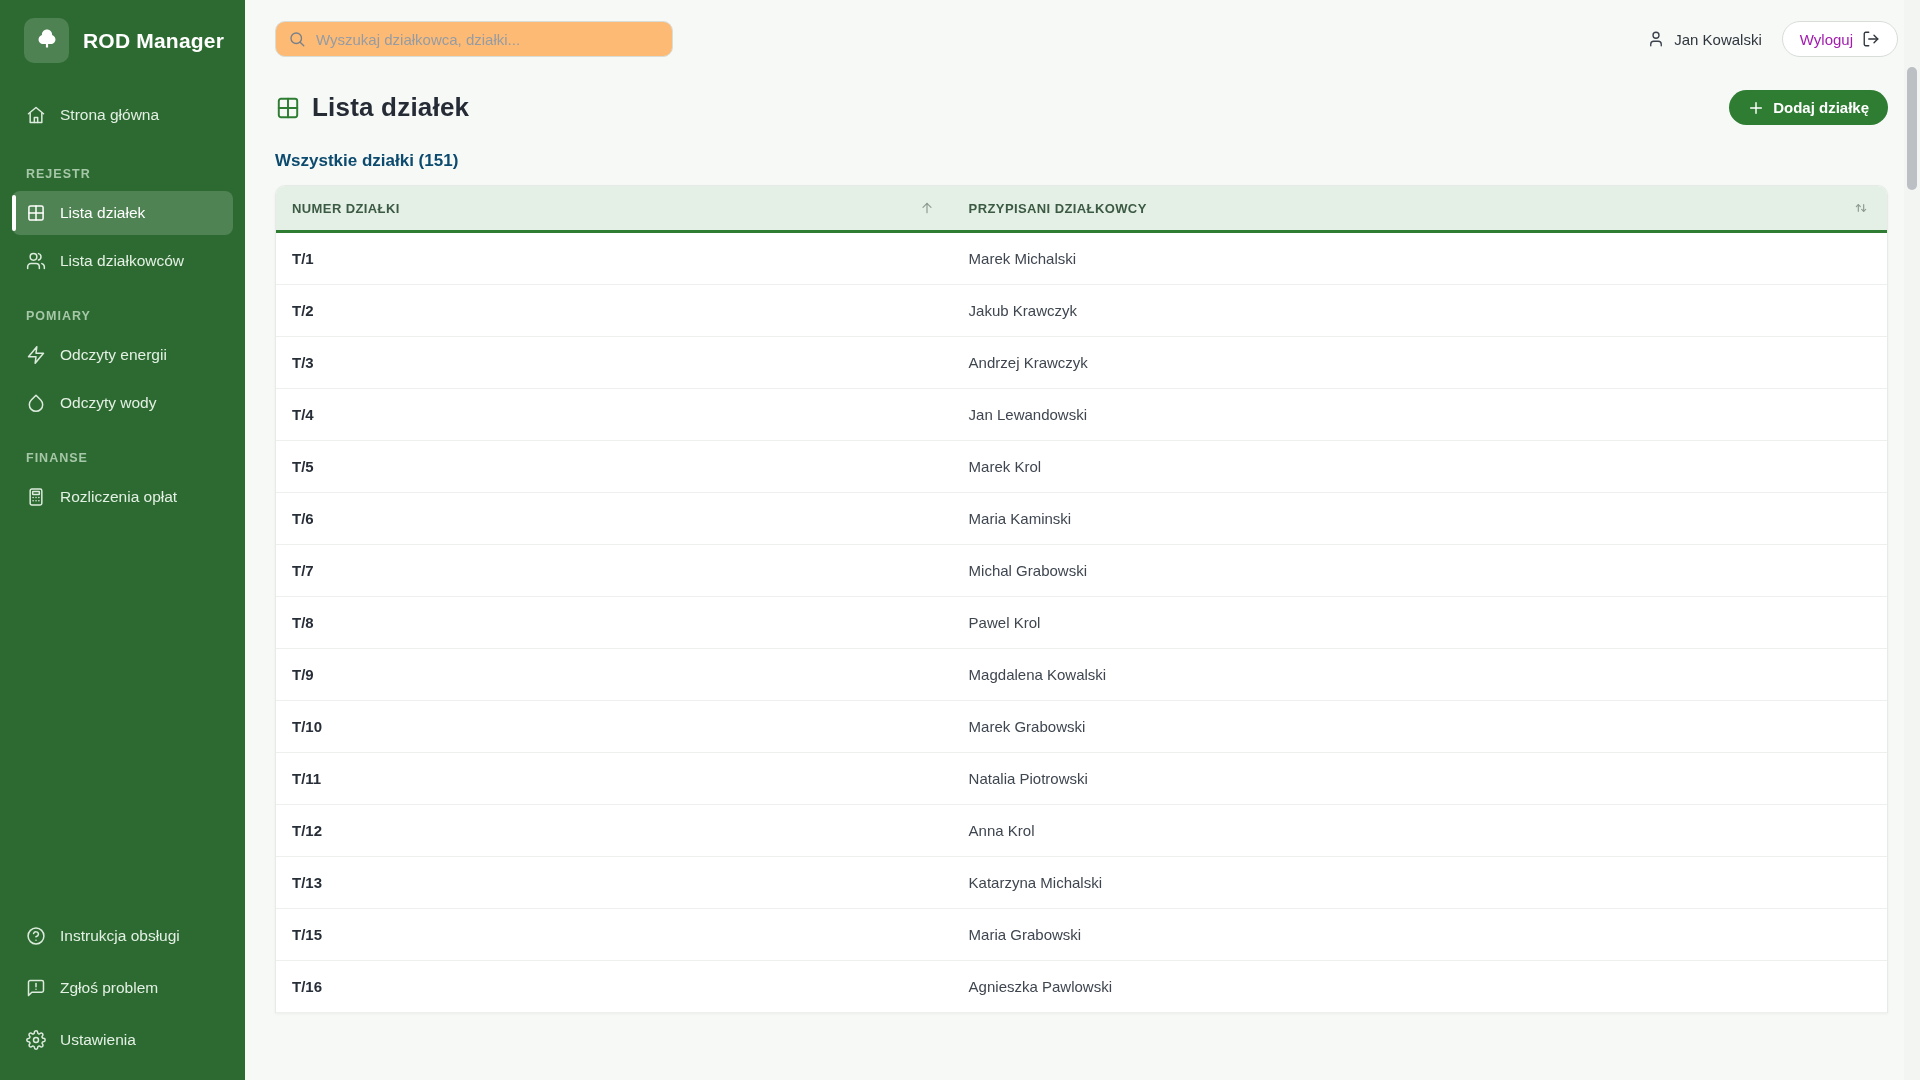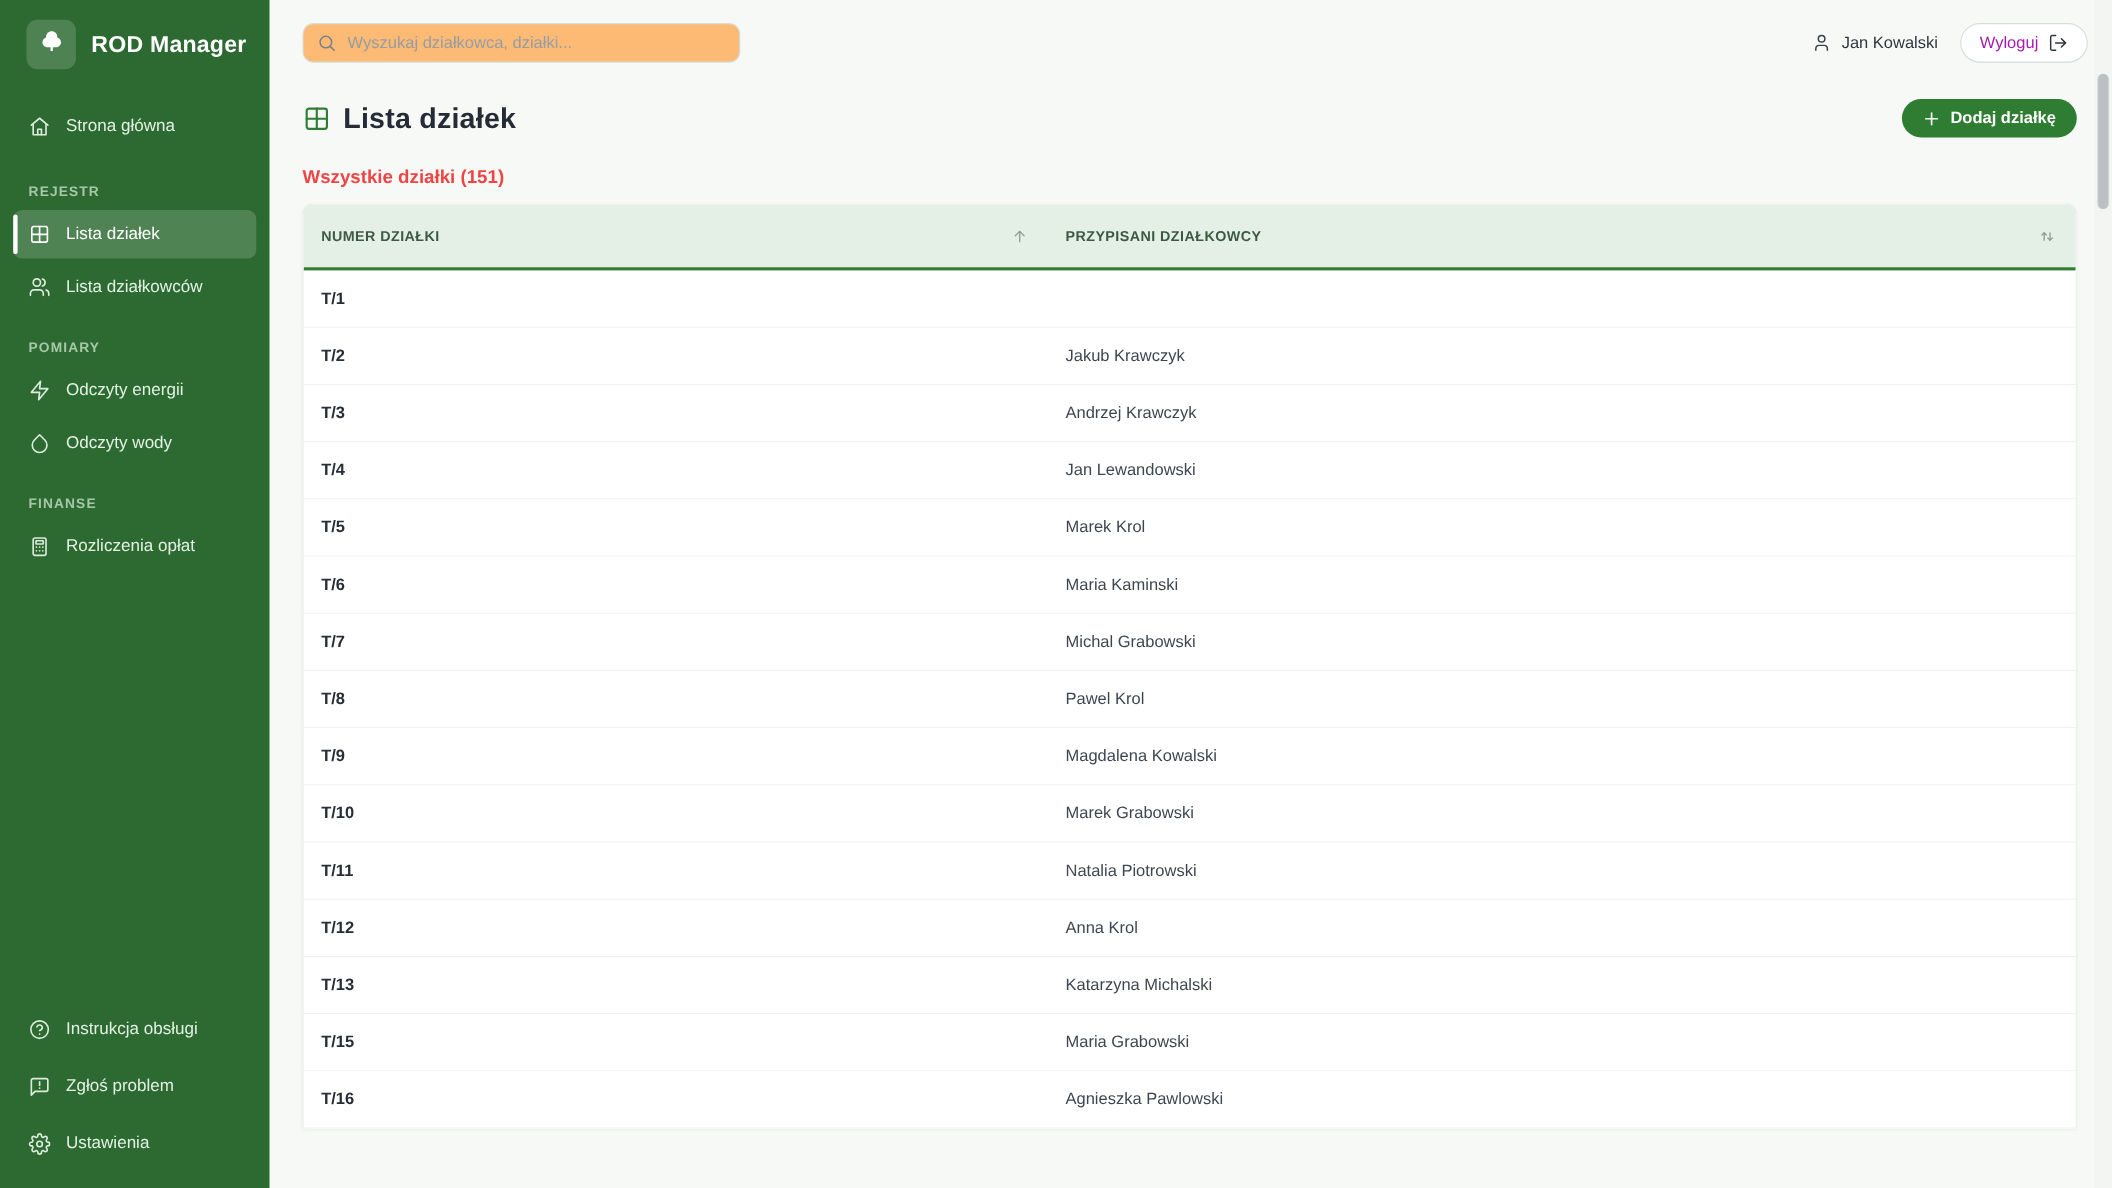--- a/index.html
+++ b/index.html
@@ -83,31 +83,31 @@
   .page-title-wrap svg { width:26px; height:26px; }
   h1 { font-size:26px; font-weight:700; color:#262C35; letter-spacing:.2px; }
   .add-btn {
     display:flex; align-items:center; gap:9px;
     background:#2E7D32; color:#FFFFFF; border:none; border-radius:18px;
     padding:9px 19px; font-size:15px; font-weight:600; cursor:pointer;
     font-family:"Liberation Sans","DejaVu Sans",sans-serif;
   }
   .add-btn .ic { display:flex; }
   .add-btn svg { width:16px; height:16px; }
-  .subtitle { margin:26px 0 14px 0; font-size:17px; font-weight:700; color:#ef4444; }
+  .subtitle { margin:26px 0 14px 0; font-size:17px; font-weight:700; color:#0c4a6e; }
 
   
   .table-card {
     background:#FFFFFF; border:1px solid #E7EBE7; border-bottom:none;
     border-radius:10px 10px 0 0; overflow:hidden;
     box-shadow:0 1px 3px rgba(20,45,25,0.05);
   }
   .thead {
     display:grid; grid-template-columns:42% 58%;
-    background:#E4F0E6; border-bottom:3px solid #2E7D32; height:60px;
+    background:#E4F0E6; border-bottom:3px solid #2E7D32; height:47px;
   }
   .th {
     display:flex; align-items:center; justify-content:space-between;
     padding:0 18px 0 16px; font-size:13px; font-weight:700;
     letter-spacing:.4px; color:#3C5A43; cursor:pointer;
   }
   .th .sort-ic { display:flex; color:#8E9C92; }
   .th svg { width:16px; height:16px; }
   .trow {
     display:grid; grid-template-columns:42% 58%;
@@ -329,20 +329,21 @@
                   <polyline points="5 10 8 7 11 10"></polyline>
                   <line x1="16" y1="7" x2="16" y2="17"></line>
                   <polyline points="13 14 16 17 19 14"></polyline>
                 </svg>
             </span>
           </div>
         </div>
         <div class="tbody" id="table-body">
             <div class="trow">
               <div class="td plot">T/1</div>
+              <div class="td owner">Marek Michalski</div>
             </div>
             <div class="trow">
               <div class="td plot">T/2</div>
               <div class="td owner">Jakub Krawczyk</div>
             </div>
             <div class="trow">
               <div class="td plot">T/3</div>
               <div class="td owner">Andrzej Krawczyk</div>
             </div>
             <div class="trow">

